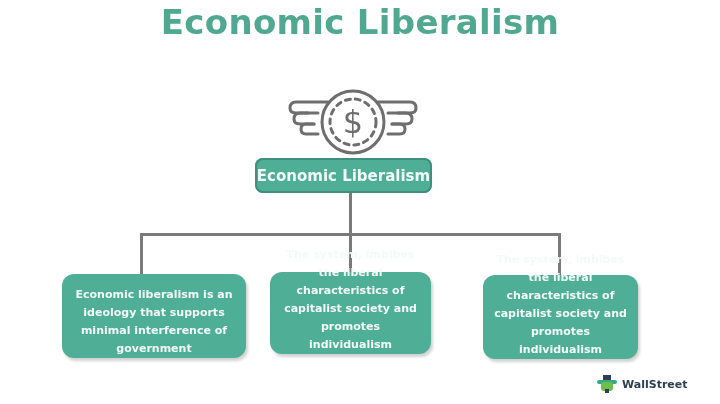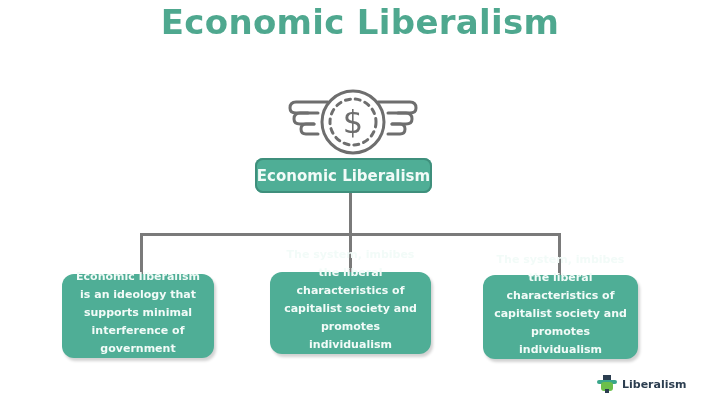--- a/index.html
+++ b/index.html
@@ -57,33 +57,33 @@
 <div class="main-box" style="background:#4fae96;">
   <span>Economic Liberalism</span>
 </div>
 
 <div class="line" style="left:349px; top:193px; width:3px; height:42px;"></div>
 <div class="line" style="left:140px; top:233px; width:421px; height:3px;"></div>
 <div class="line" style="left:140px; top:233px; width:3px; height:42px;"></div>
 <div class="line" style="left:349px; top:233px; width:3px; height:40px;"></div>
 <div class="line" style="left:558px; top:233px; width:3px; height:42px;"></div>
 
-<div class="child-box" style="left:62px; top:274px; width:152px; height:84px; background:#4fae96;">
+<div class="child-box" style="left:62px; top:274px; width:184px; height:84px; background:#4fae96;">
   <span>Economic liberalism is an ideology that supports minimal interference of government</span>
 </div>
 <div class="child-box" style="left:270px; top:272px; width:161px; height:82px; background:#4fae96;">
   <span>The system, imbibes the liberal characteristics of capitalist society and promotes individualism</span>
 </div>
 <div class="child-box" style="left:483px; top:275px; width:155px; height:84px; background:#4fae96;">
   <span>The system, imbibes the liberal characteristics of capitalist society and promotes individualism</span>
 </div>
 
 <div class="brand">
   <svg width="22" height="20" viewBox="0 0 22 20">
     <rect x="7" y="1" width="8" height="5" fill="#2c3e50"></rect>
     <rect x="1" y="6" width="20" height="4" rx="2" fill="#3aa68b"></rect>
     <rect x="5" y="8" width="12" height="9" rx="3" fill="#6cbf4a"></rect>
     <rect x="9" y="15" width="4" height="4" fill="#2c3e50"></rect>
   </svg>
   <span class="brand-text">
-    <span>Liberalism</span><span class="accent">Mojo</span>
+    <span>WallStreet</span><span class="accent">Mojo</span>
   </span>
 </div>
 
 </body></html>

